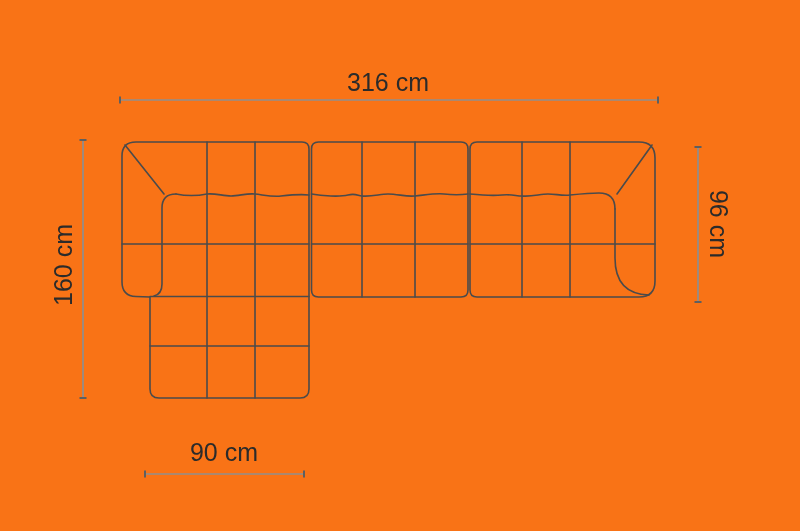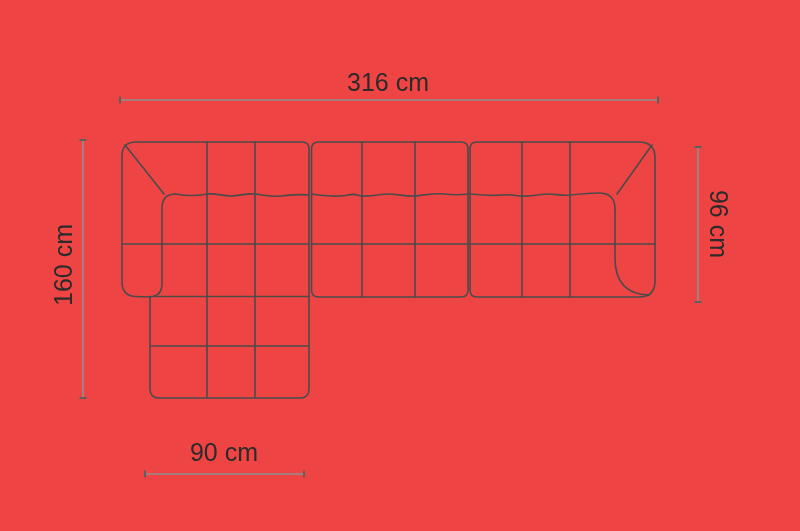--- a/index.html
+++ b/index.html
@@ -5,21 +5,21 @@
   html, body {
     margin: 0;
     padding: 0;
     background: #fdfdfd;
     font-family: "Liberation Sans", "DejaVu Sans", sans-serif;
   }
   .stage {
     position: relative;
     width: 800px;
     height: 531px;
-    background: #ef4444;
+    background: #f97316;
     overflow: hidden;
   }
   svg { display: block; }
   .sofa-stroke {
     fill: none;
     stroke-width: 1.6;
     stroke-linecap: round;
     stroke-linejoin: round;
   }
   .dim-stroke {

